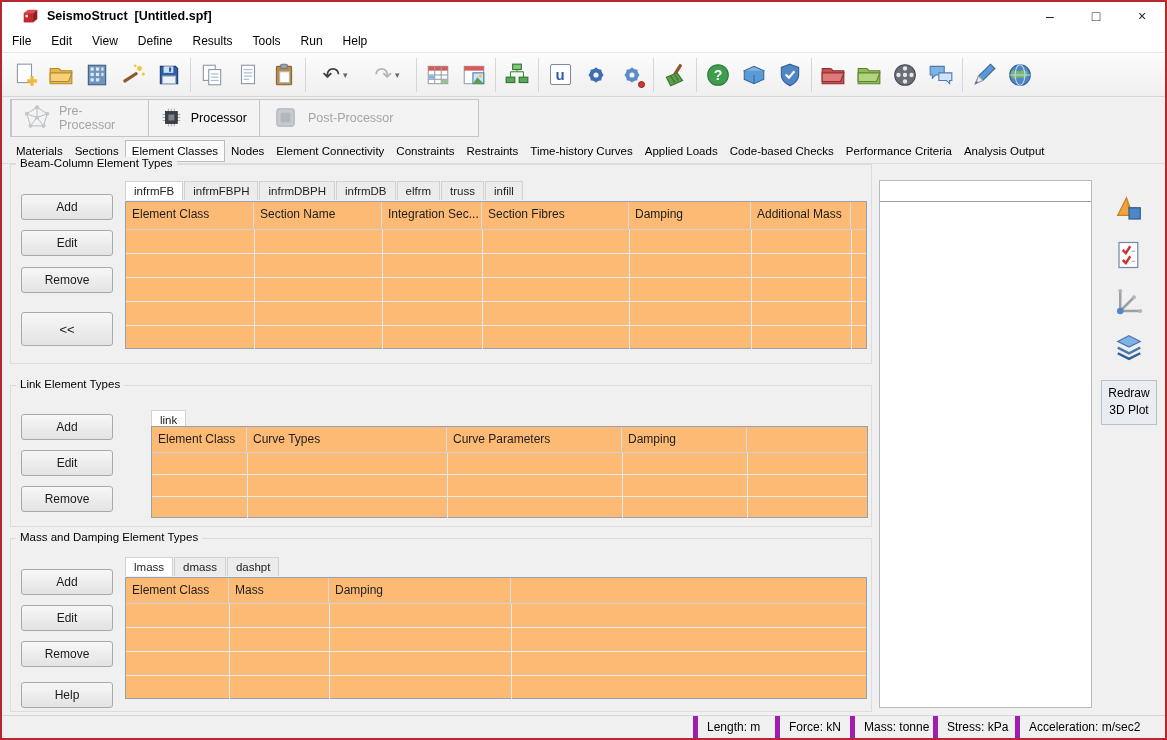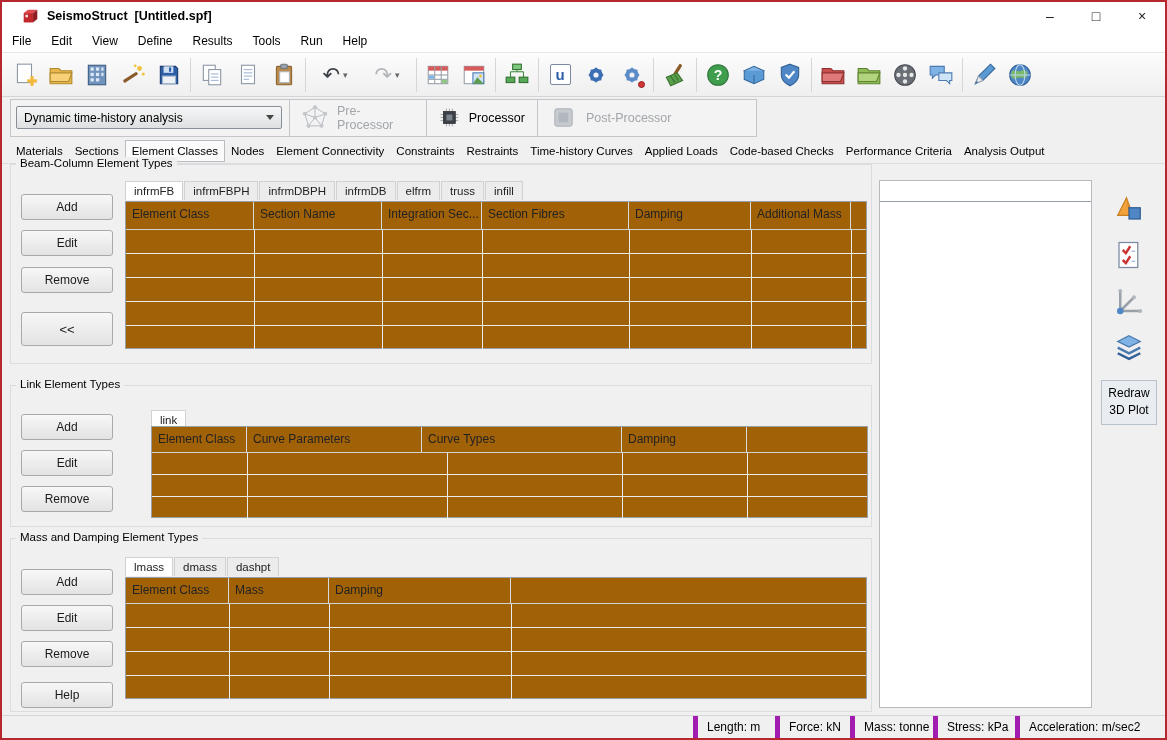--- a/index.html
+++ b/index.html
@@ -58,21 +58,21 @@
   .g2 .b-add{top:28px}.g2 .b-edit{top:64px}.g2 .b-remove{top:100px}
   .g3 .b-add{top:30px}.g3 .b-edit{top:66px}.g3 .b-remove{top:102px}.g3 .b-help{top:143px}
 
   .minitabs{position:absolute;display:flex;align-items:flex-end}
   .mt1{left:114px;top:16px}
   .mt2{left:140px;top:24px}
   .mt3{left:114px;top:18px}
   .minitab{padding:3px 8px;font-size:11.5px;background:#ececec;border:1px solid #cfd2d5;border-bottom:none;margin-right:1px;color:#222}
   .minitab.selected{background:#fff;font-weight:normal}
 
-  .dtable{position:absolute;background:#a16207;border:1px solid #9aa0a8}
+  .dtable{position:absolute;background:#fdba74;border:1px solid #9aa0a8}
   .dt1{left:114px;top:36px;width:742px;height:148px}
   .dt2{left:140px;top:40px;width:717px;height:92px}
   .dt3{left:114px;top:38px;width:742px;height:122px}
   .thead{display:flex;border-bottom:1px solid #ced3d8}
   .h28{height:28px}.h26{height:26px}
   .th{padding:5px 6px;border-right:1px solid #d8dbde;font-size:12px;color:#222;white-space:nowrap;overflow:hidden}
   .th.cfill,.cfill{flex:1;border-right:none}
   .c1-0{width:128px}.c1-1{width:128px}.c1-2{width:100px}.c1-3{width:147px}.c1-4{width:122px}.c1-5{width:100px}
   .c2-0{width:95px}.c2-1{width:200px}.c2-2{width:175px}.c2-3{width:125px}
   .c3-0{width:103px}.c3-1{width:100px}.c3-2{width:182px}
@@ -341,26 +341,20 @@
           <circle cx="12" cy="12" r="9.5" fill="#4f86c6" stroke="#2f5f96"></circle>
           <path d="M4 9 c3 -3 6 1 9 -1 2 -1.5 4 0 6 1 l-1 5 c-3 2 -6 -1 -9 1 -2 1.3 -4 0 -5 -1z" fill="#7ab86a"></path>
           <ellipse cx="12" cy="12" rx="4.5" ry="9.5" fill="none" stroke="#bcd6ee"></ellipse>
           <line x1="2.5" y1="12" x2="21.5" y2="12" stroke="#bcd6ee"></line>
         </svg>
     </span>
   </div>
 
   <div class="analysisbar">
     <div class="stage-box">
-      <div class="dd-cell">
-        <div class="analysis-select">
-          <span>Dynamic time-history analysis</span>
-          <span class="dd-caret"></span>
-        </div>
-      </div>
       <div class="stage pre disabled">
         <svg width="27" height="27" viewBox="0 0 28 28">
             <g stroke="#b4b8bc" fill="none">
               <polygon points="14,3 25,10 21,23 7,23 3,10"></polygon>
               <line x1="14" y1="3" x2="14" y2="14"></line>
               <line x1="3" y1="10" x2="14" y2="14"></line>
               <line x1="25" y1="10" x2="14" y2="14"></line>
               <line x1="7" y1="23" x2="14" y2="14"></line>
               <line x1="21" y1="23" x2="14" y2="14"></line>
             </g>
@@ -463,22 +457,22 @@
       <span class="gb-title">Link Element Types</span>
       <button class="btn b-add">Add</button>
       <button class="btn b-edit">Edit</button>
       <button class="btn b-remove">Remove</button>
       <div class="minitabs mt2">
         <span class="minitab selected">link</span>
       </div>
       <div class="dtable dt2">
         <div class="thead h26">
           <div class="th c2-0">Element Class</div>
+          <div class="th c2-1">Curve Types</div>
           <div class="th c2-2">Curve Parameters</div>
-          <div class="th c2-1">Curve Types</div>
           <div class="th c2-3">Damping</div>
           <div class="th cfill"></div>
         </div>
         <div class="tbody tb2">
           <span class="vline" style="left:95px"></span>
           <span class="vline" style="left:295px"></span>
           <span class="vline" style="left:470px"></span>
           <span class="vline" style="left:595px"></span>
         </div>
       </div>

